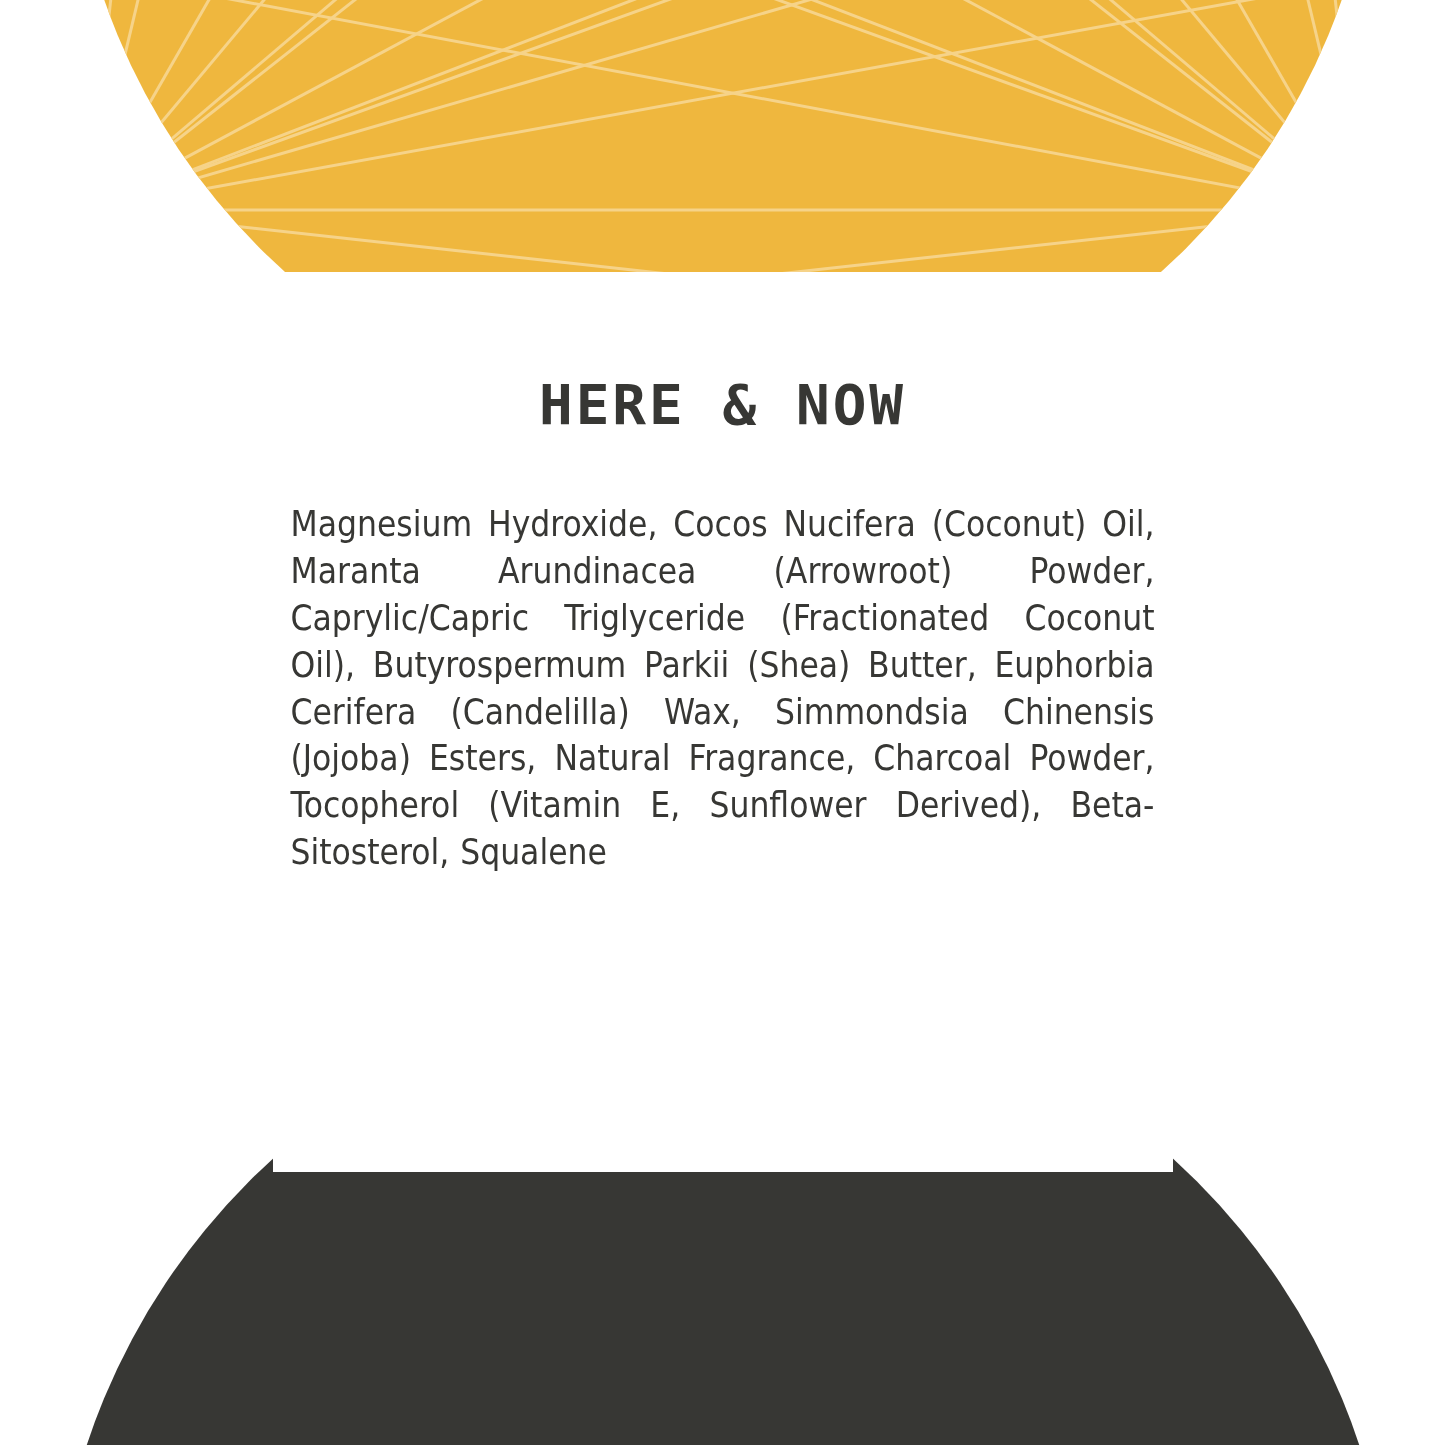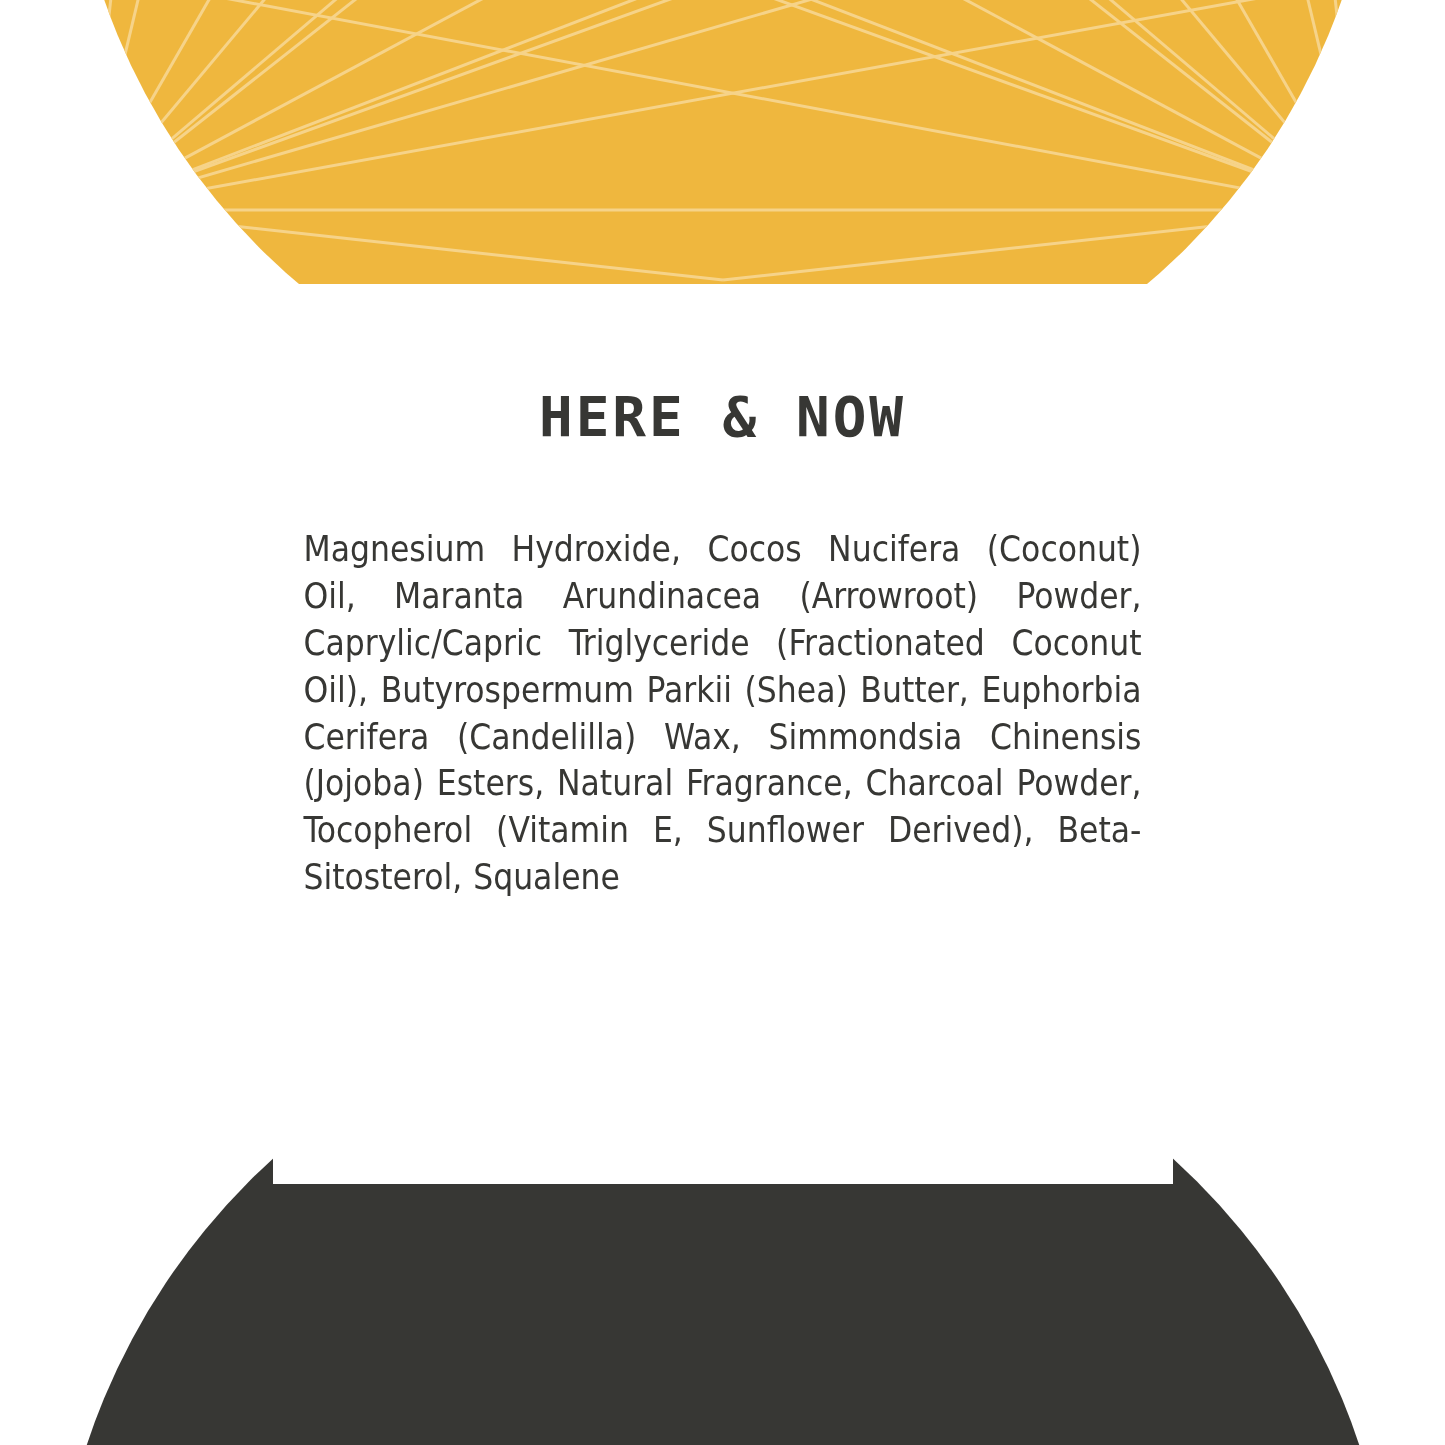--- a/index.html
+++ b/index.html
@@ -48,39 +48,39 @@
     height: 760px;
     border-radius: 670px 670px 0 0;
     background: #373734;
   }
 
   
   .panel {
     position: absolute;
     left: 50%;
     transform: translateX(-50%);
-    top: 284px;
+    top: 272px;
     width: 900px;
     height: 900px;
     background: #ffffff;
   }
 
   .title {
     margin: 0;
     padding-top: 100px;
     text-align: center;
     font-family: "DejaVu Sans Mono", "Liberation Mono", monospace;
     font-weight: bold;
     font-size: 56px;
     letter-spacing: 3px;
     color: #373734;
   }
 
   .ingredients {
-    margin: 15px;
+    margin: 2px;
     padding: 62px 16px 0 16px;
     font-family: "DejaVu Sans Condensed", "DejaVu Sans", sans-serif;
     font-size: 35px;
     line-height: 1.34;
     color: #373734;
     text-align: justify;
     text-justify: inter-word;
     word-spacing: 1px;
   }
 </style>

